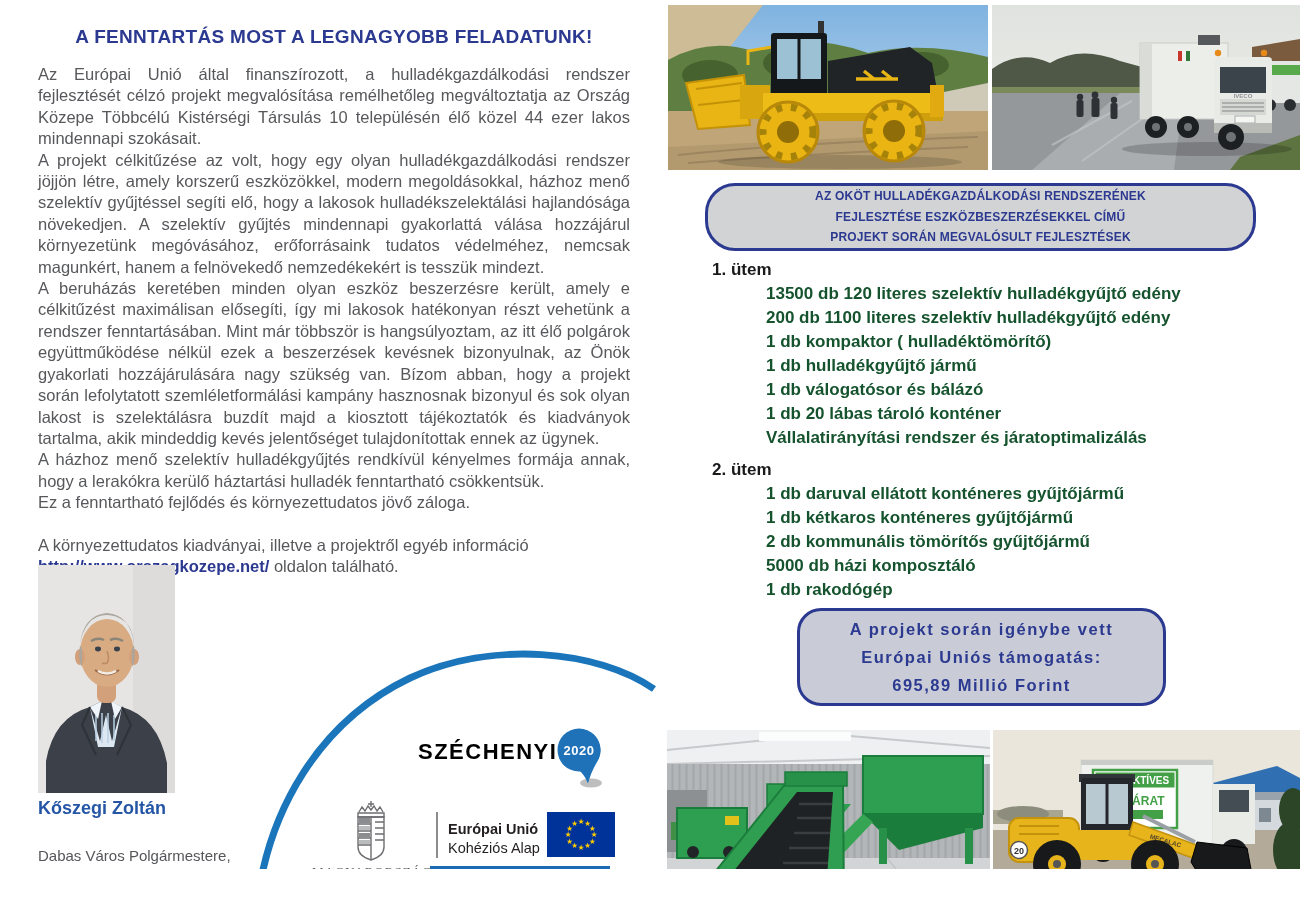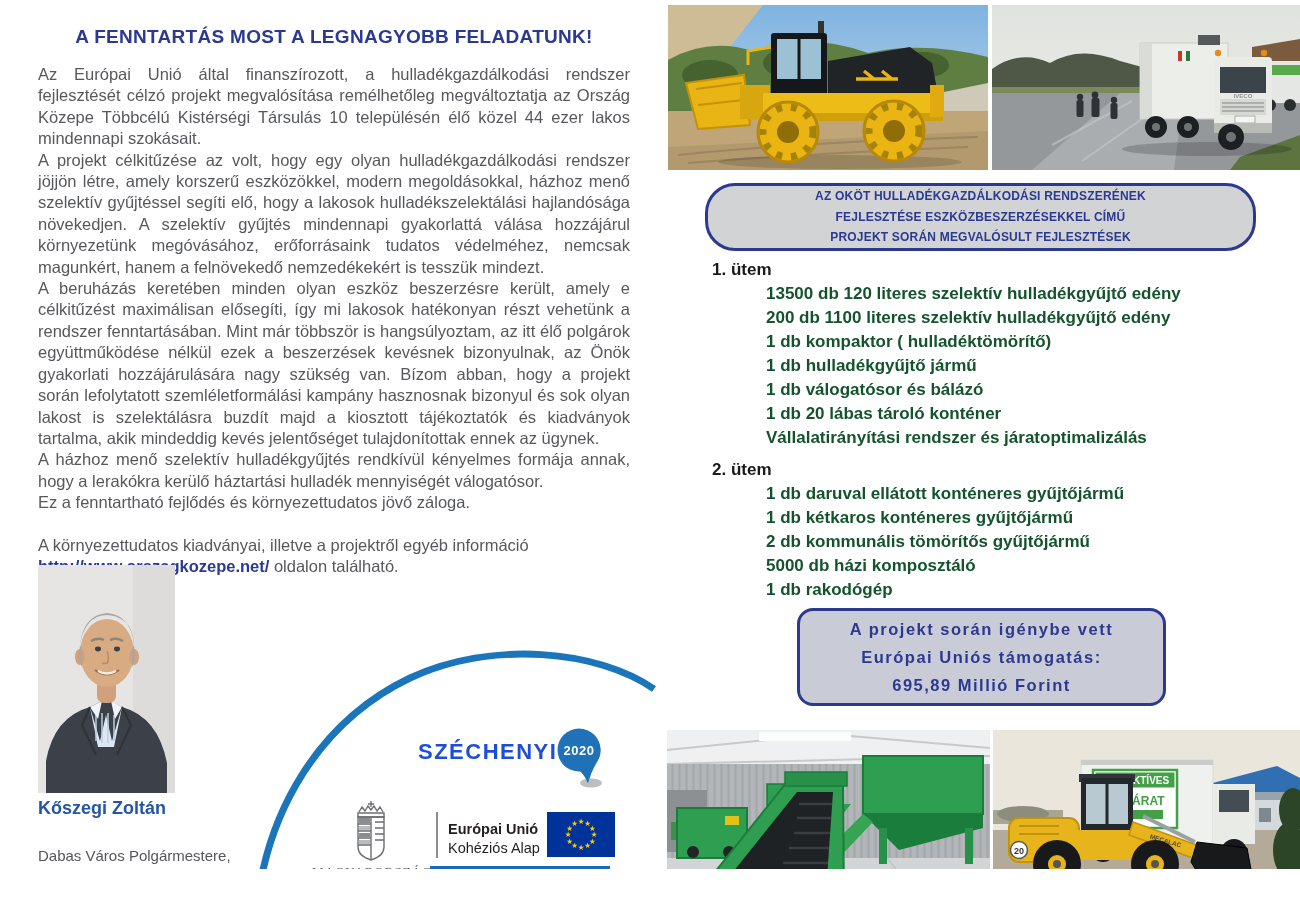--- a/index.html
+++ b/index.html
@@ -14,21 +14,21 @@
   .bodytext p.gap{margin-top:21px;text-align:left;}
   .bodytext p.nojust{text-align:left;}
   .weblink{color:#2b3990;font-weight:bold;text-decoration:none;}
   .portrait{position:absolute;left:38px;top:565px;width:137px;height:228px;}
   .person-name{position:absolute;left:38px;top:798px;font-size:18px;font-weight:bold;color:#2456a5;}
   .person-title{position:absolute;left:38px;top:845px;font-size:15px;line-height:21.5px;color:#55565a;}
   
   .arc-svg{position:absolute;left:0;top:0;width:1300px;height:907px;pointer-events:none;}
   .szechenyi-wrap{position:absolute;left:418px;top:727px;width:200px;height:70px;}
   .szechenyi-text{position:absolute;left:0;top:12px;font-size:22px;font-weight:bold;
-                  color:#1d4ed8;letter-spacing:1.5px;}
+                  color:#000000;letter-spacing:1.5px;}
   .szechenyi-pin{position:absolute;left:137px;top:0;}
   .gov-wrap{position:absolute;left:312px;top:800px;width:118px;text-align:center;}
   .gov-crest{display:block;margin:0 auto;}
   .gov-text{margin-top:2px;font-family:"Liberation Serif", serif;font-size:13px;line-height:15px;
             color:#57585a;letter-spacing:1px;}
   .logo-divider{position:absolute;left:436px;top:812px;width:2px;height:46px;background:#8a8c8e;}
   .eu-text{position:absolute;left:448px;top:820px;color:#231f20;}
   .eu-title{font-size:14.5px;font-weight:bold;line-height:19px;}
   .eu-sub{font-size:14.5px;line-height:19px;}
   .eu-flag{position:absolute;left:547px;top:812px;}
@@ -39,36 +39,36 @@
   .photo{position:absolute;overflow:hidden;}
   .photo svg{display:block;}
   .title-box{position:absolute;left:705px;top:183px;width:545px;height:62px;background:#d2d3d5;
              border:3.5px solid #2b3990;border-radius:30px;display:flex;flex-direction:column;
              align-items:center;justify-content:center;text-align:center;
              font-size:12px;font-weight:bold;color:#2b3990;line-height:20.5px;letter-spacing:.2px;}
   .phase-label{position:absolute;left:712px;font-size:17px;font-weight:bold;color:#1a1a1c;}
   .phase-items{position:absolute;left:766px;width:505px;font-size:17px;font-weight:bold;
                color:#14532d;line-height:24px;}
   .support-box{position:absolute;left:797px;top:608px;width:363px;height:92px;background:#c9ccd6;
-               border:3px solid #2b3990;border-radius:16px;display:flex;flex-direction:column;
+               border:3px solid #2b3990;border-radius:24px;display:flex;flex-direction:column;
                align-items:center;justify-content:center;text-align:center;
                font-size:16.5px;font-weight:bold;color:#2b3990;line-height:28px;letter-spacing:1.5px;}
 </style>
 </head>
 <body>
 
 <div class="page">
 
   <div class="headline">A FENNTARTÁS MOST A LEGNAGYOBB FELADATUNK!</div>
 
   <div class="bodytext">
     <p>Az Európai Unió által finanszírozott, a hulladékgazdálkodási rendszer fejlesztését célzó projekt megvalósítása remélhetőleg megváltoztatja az Ország Közepe Többcélú Kistérségi Társulás 10 településén élő közel 44 ezer lakos mindennapi szokásait.</p>
     <p>A projekt célkitűzése az volt, hogy egy olyan hulladékgazdálkodási rendszer jöjjön létre, amely korszerű eszközökkel, modern megoldásokkal, házhoz menő szelektív gyűjtéssel segíti elő, hogy a lakosok hulladékszelektálási hajlandósága növekedjen. A szelektív gyűjtés mindennapi gyakorlattá válása hozzájárul környezetünk megóvásához, erőforrásaink tudatos védelméhez, nemcsak magunkért, hanem a felnövekedő nemzedékekért is tesszük mindezt.</p>
     <p>A beruházás keretében minden olyan eszköz beszerzésre került, amely e célkitűzést maximálisan elősegíti, így mi lakosok hatékonyan részt vehetünk a rendszer fenntartásában. Mint már többször is hangsúlyoztam, az itt élő polgárok együttműködése nélkül ezek a beszerzések kevésnek bizonyulnak, az Önök gyakorlati hozzájárulására nagy szükség van. Bízom abban, hogy a projekt során lefolytatott szemléletformálási kampány hasznosnak bizonyul és sok olyan lakost is szelektálásra buzdít majd a kiosztott tájékoztatók és kiadványok tartalma, akik mindeddig kevés jelentőséget tulajdonítottak ennek az ügynek.</p>
-    <p>A házhoz menő szelektív hulladékgyűjtés rendkívül kényelmes formája annak, hogy a lerakókra kerülő háztartási hulladék mennyiségét válogatósor.</p>
+    <p>A házhoz menő szelektív hulladékgyűjtés rendkívül kényelmes formája annak, hogy a lerakókra kerülő háztartási hulladék fenntartható csökkentsük.</p>
     <p class="nojust">Ez a fenntartható fejlődés és környezettudatos jövő záloga.</p>
     <p class="gap">A környezettudatos kiadványai, illetve a projektről egyéb információ</p>
     <p class="nojust"><a class="weblink" href="#">http://www.orszagkozepe.net/</a><span> oldalon található.</span></p>
   </div>
 
   <div class="portrait">
     <svg width="137" height="228" viewBox="0 0 137 228">
       <rect x="0" y="0" width="137" height="228" fill="#e7e5e3"></rect>
       <rect x="95" y="0" width="42" height="228" fill="#dedcda"></rect>
       <path d="M8 228 L8 196 Q16 152 52 142 L68 134 L84 142 Q120 152 129 198 L129 228 Z" fill="#3b4049"></path>

